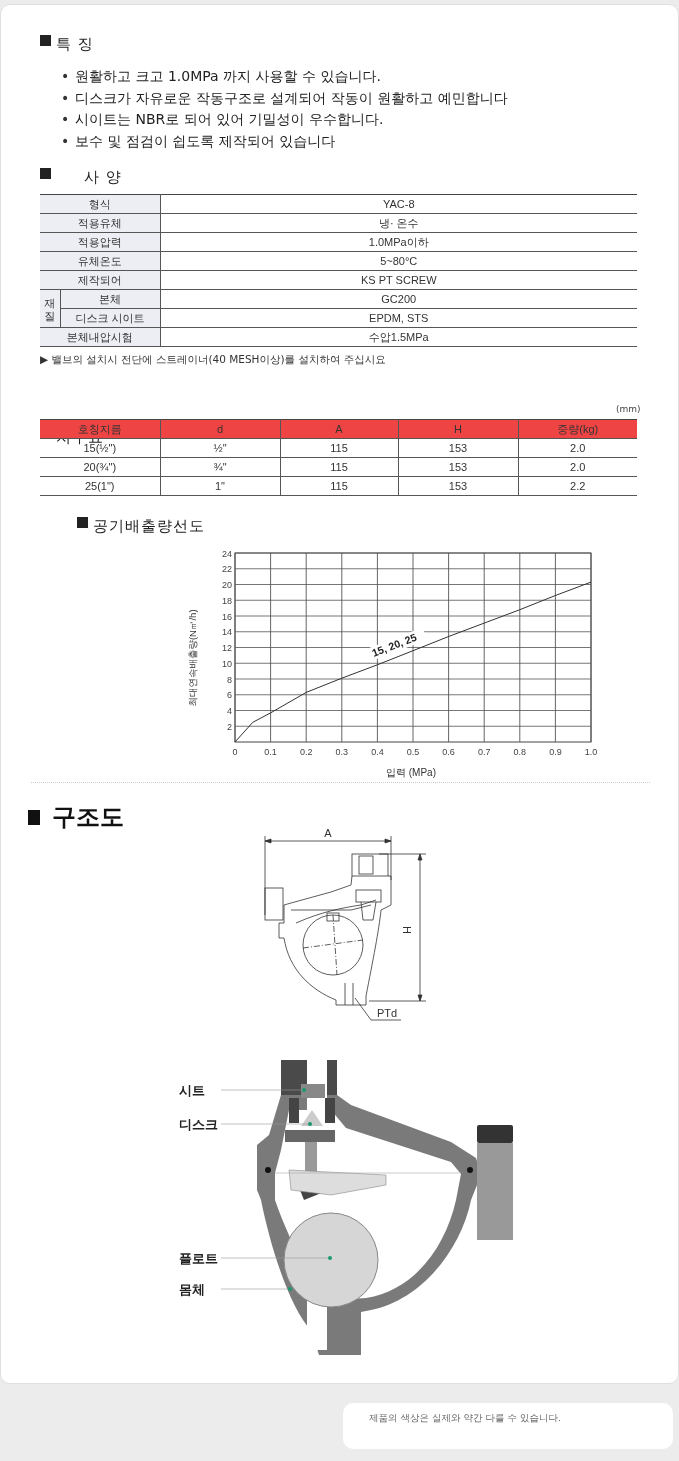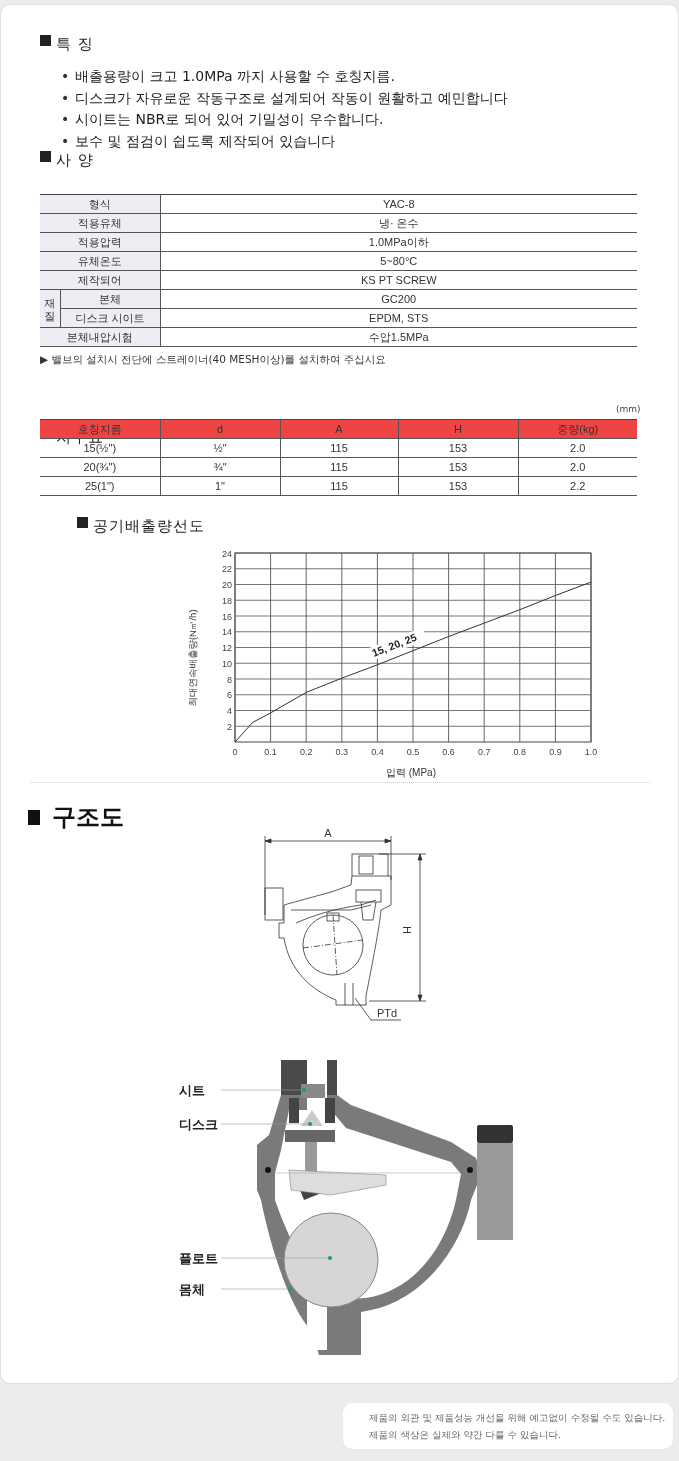--- a/index.html
+++ b/index.html
@@ -40,27 +40,27 @@
 </head>
 <body>
 
 <div class="card">
 
   <div class="sec-title" style="left:39px; top:30px;">
     <span class="sq"></span>
     <span>특   징</span>
   </div>
   <ul class="features">
-    <li>배출용량이 크고 1.0MPa 까지 사용할 수 호칭지름.</li>
+    <li>원활하고 크고 1.0MPa 까지 사용할 수 있습니다.</li>
     <li>디스크가 자유로운 작동구조로 설계되어 작동이 원활하고 예민합니다</li>
     <li>시이트는 NBR로 되어 있어 기밀성이 우수합니다.</li>
     <li>보수 및 점검이 쉽도록 제작되어 있습니다</li>
   </ul>
 
-  <div class="sec-title" style="left:39px; top:146px;">
+  <div class="sec-title" style="left:39px; top:163px;gap:28px;">
     <span class="sq"></span>
     <span>사   양</span>
   </div>
   <table class="spec">
     <colgroup>
         <col style="width:20px">
         <col style="width:100px">
         <col>
       </colgroup>
     <tbody>
@@ -290,15 +290,14 @@
         <circle cx="119" cy="239" r="2"></circle>
     </g>
     <text x="8" y="45" font-size="13" font-weight="bold" fill="#222" font-family="DejaVu Sans, sans-serif">시트</text>
     <text x="8" y="79" font-size="13" font-weight="bold" fill="#222" font-family="DejaVu Sans, sans-serif">디스크</text>
     <text x="8" y="213" font-size="13" font-weight="bold" fill="#222" font-family="DejaVu Sans, sans-serif">플로트</text>
     <text x="8" y="244" font-size="13" font-weight="bold" fill="#222" font-family="DejaVu Sans, sans-serif">몸체</text>
   </svg>
 </div>
 
 <div class="footer-box">
-  <div>제품의 외관 및 제품성능 개선을 위해 예고없이 수정될 수도 있습니다.</div>
   <div>제품의 색상은 실제와 약간 다를 수 있습니다.</div>
 </div>
 
 </body></html>

